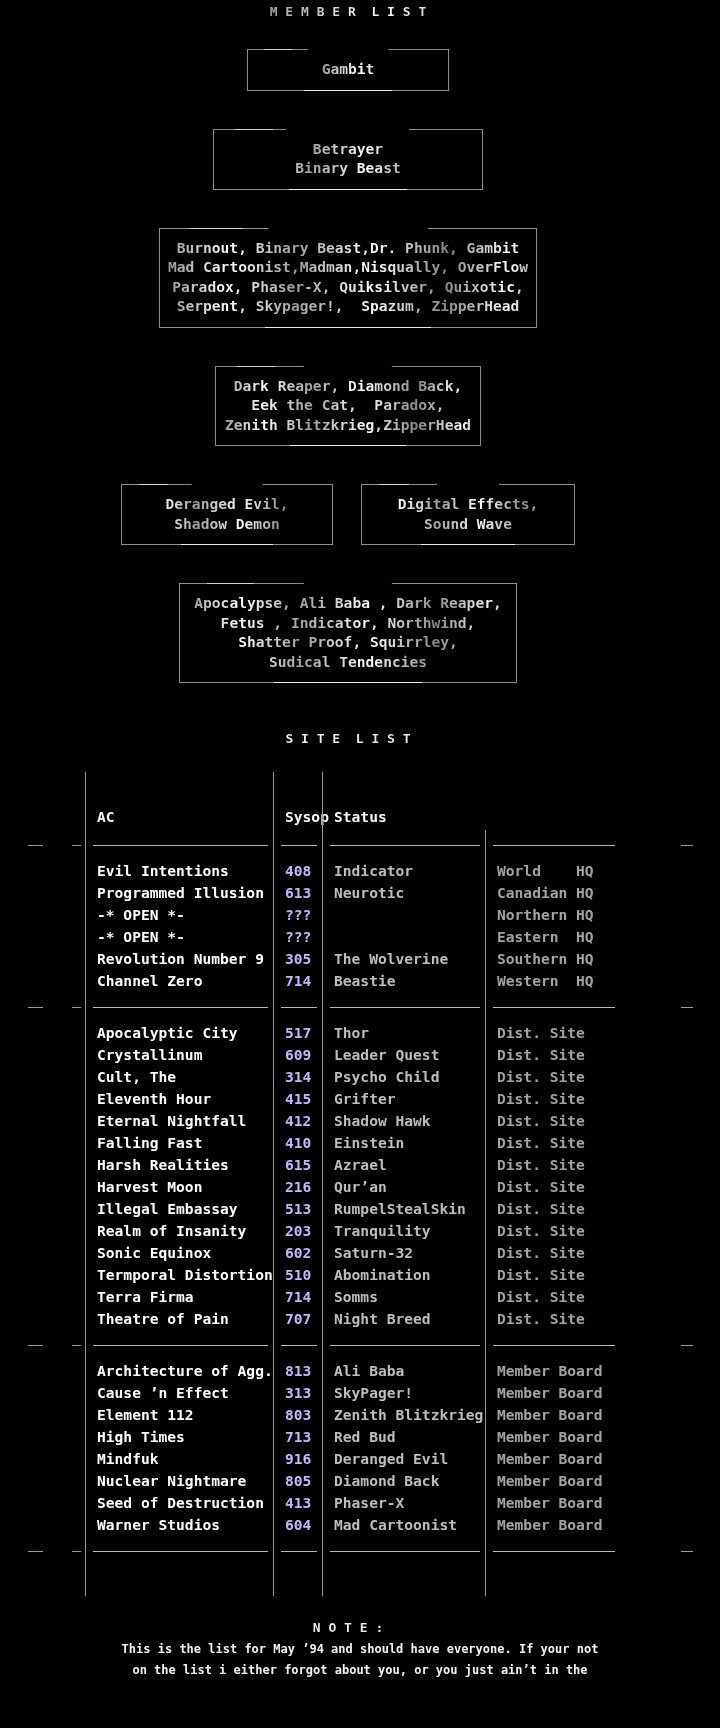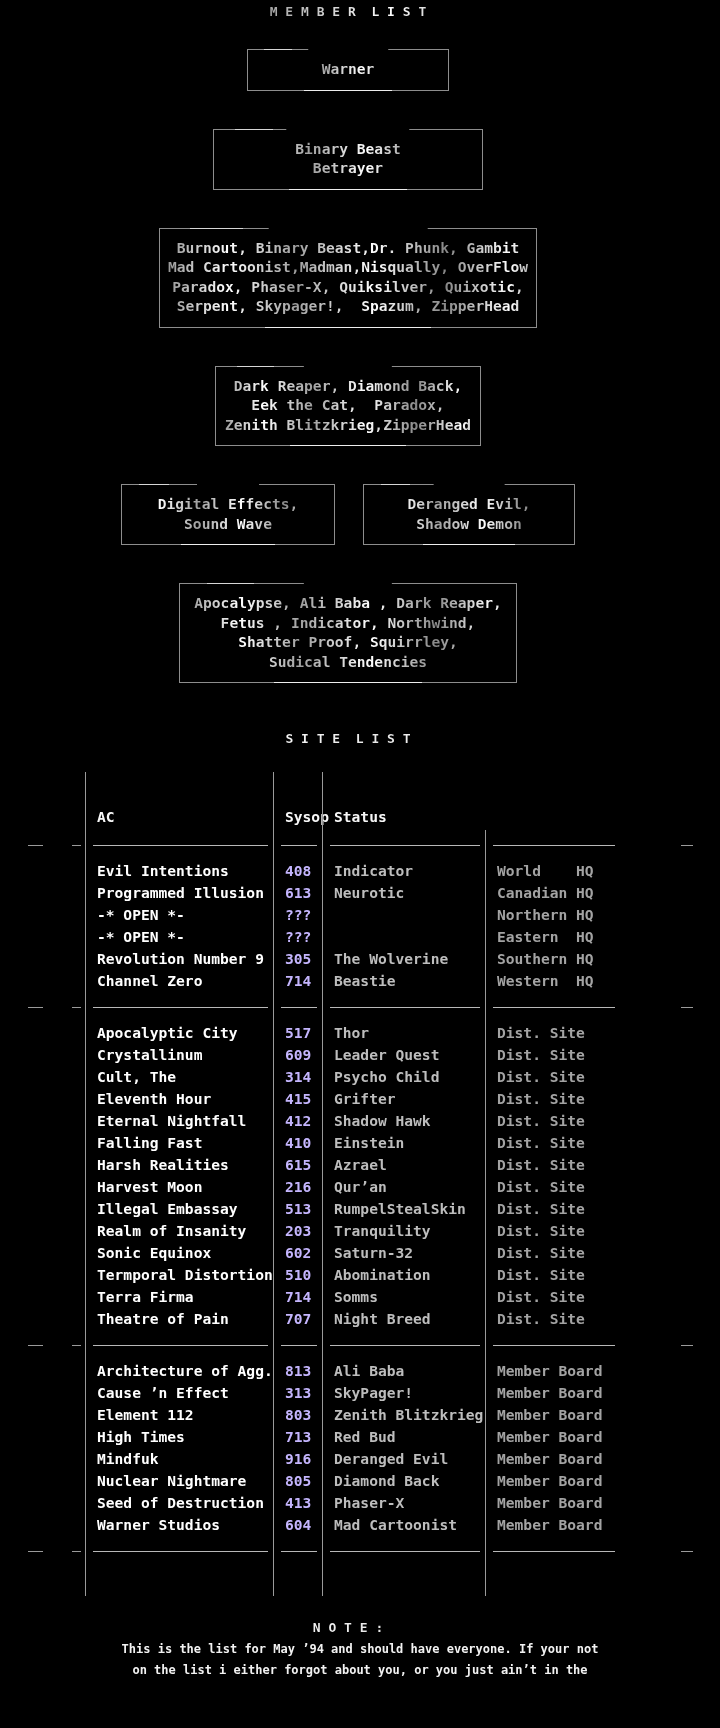--- a/index.html
+++ b/index.html
@@ -54,50 +54,50 @@
         color:#f2f2f2;font-size:12px;line-height:21px;white-space:pre;}
 </style>
 </head>
 <body>
 
 <div class="page">
   <div class="big-title gtx">M E M B E R  L I S T</div>
   <div id="member-sections">
       <div class="box" style="width: 200px;">
         <span class="legend gtx">Founder</span>
-        <div class="bline gtx">Warner</div>
+        <div class="bline gtx">Gambit</div>
       </div>
       <div class="box" style="width: 268px;">
         <span class="legend gtx">Senior Staff</span>
+        <div class="bline gtx">Betrayer</div>
         <div class="bline gtx">Binary Beast</div>
-        <div class="bline gtx">Betrayer</div>
       </div>
       <div class="box" style="width: 376px;">
         <span class="legend gtx">The Art Division</span>
         <div class="bline gtx">Burnout, Binary Beast,Dr. Phunk, Gambit</div>
         <div class="bline gtx">Mad Cartoonist,Madman,Nisqually, OverFlow</div>
         <div class="bline gtx">Paradox, Phaser-X, Quiksilver, Quixotic,</div>
         <div class="bline gtx">Serpent, Skypager!,  Spazum, ZipperHead</div>
       </div>
       <div class="box" style="width: 264px;">
         <span class="legend gtx">Literary</span>
         <div class="bline gtx">Dark Reaper, Diamond Back,</div>
         <div class="bline gtx">Eek the Cat,  Paradox,</div>
         <div class="bline gtx">Zenith Blitzkrieg,ZipperHead</div>
       </div>
       <div class="pair-row">
+        <div class="box" style="width: 210px;">
+          <span class="legend gtx">Coding</span>
+          <div class="bline gtx">Deranged Evil,</div>
+          <div class="bline gtx">Shadow Demon</div>
+        </div>
         <div class="box" style="width: 212px;">
           <span class="legend gtx">Music</span>
           <div class="bline gtx">Digital Effects,</div>
           <div class="bline gtx">Sound Wave</div>
-        </div>
-        <div class="box" style="width: 210px;">
-          <span class="legend gtx">Coding</span>
-          <div class="bline gtx">Deranged Evil,</div>
-          <div class="bline gtx">Shadow Demon</div>
         </div>
       </div>
       <div class="box" style="width: 336px;">
         <span class="legend gtx">Couriers</span>
         <div class="bline gtx">Apocalypse, Ali Baba , Dark Reaper,</div>
         <div class="bline gtx">Fetus , Indicator, Northwind,</div>
         <div class="bline gtx">Shatter Proof, Squirrley,</div>
         <div class="bline gtx">Sudical Tendencies</div>
       </div>
     </div>

